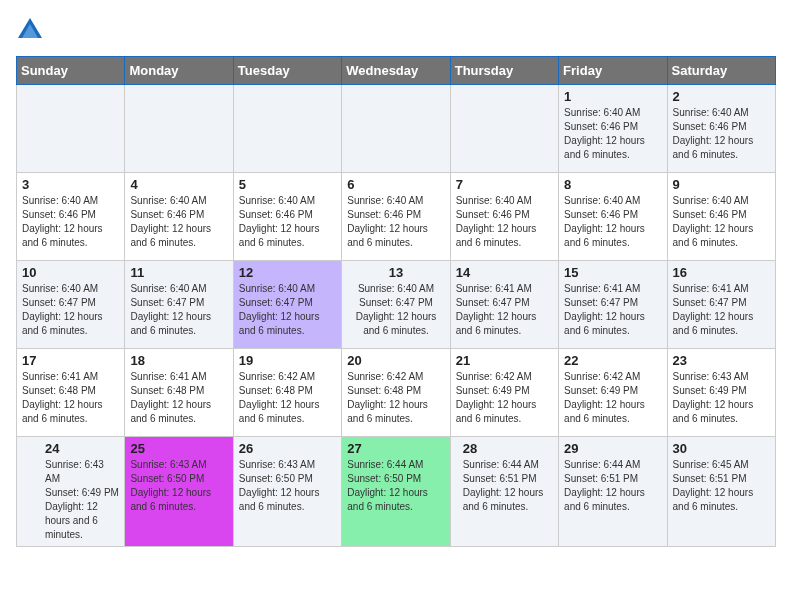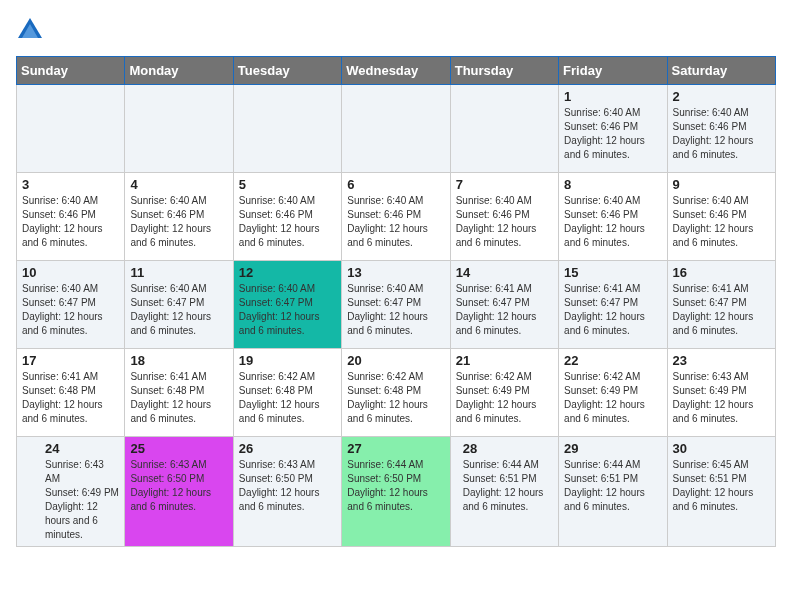--- a/index.html
+++ b/index.html
@@ -189,27 +189,27 @@
           <div class="day-info" style="white-space: pre-line;">Sunrise: 6:40 AM
 Sunset: 6:47 PM
 Daylight: 12 hours and 6 minutes.</div>
         </td>
         <td style="background-color: rgb(240, 244, 248);">
           <span class="day-num">11</span>
           <div class="day-info" style="white-space: pre-line;">Sunrise: 6:40 AM
 Sunset: 6:47 PM
 Daylight: 12 hours and 6 minutes.</div>
         </td>
-        <td style="background-color: #14b8a6;">
+        <td style="background-color: #c4b5fd;">
           <span class="day-num">12</span>
           <div class="day-info" style="white-space: pre-line;">Sunrise: 6:40 AM
 Sunset: 6:47 PM
 Daylight: 12 hours and 6 minutes.</div>
         </td>
-        <td style="background-color: rgb(240, 244, 248);">
+        <td style="background-color: rgb(240, 244, 248); text-align: center;">
           <span class="day-num">13</span>
           <div class="day-info" style="white-space: pre-line;">Sunrise: 6:40 AM
 Sunset: 6:47 PM
 Daylight: 12 hours and 6 minutes.</div>
         </td>
         <td style="background-color: rgb(240, 244, 248);">
           <span class="day-num">14</span>
           <div class="day-info" style="white-space: pre-line;">Sunrise: 6:41 AM
 Sunset: 6:47 PM
 Daylight: 12 hours and 6 minutes.</div>

